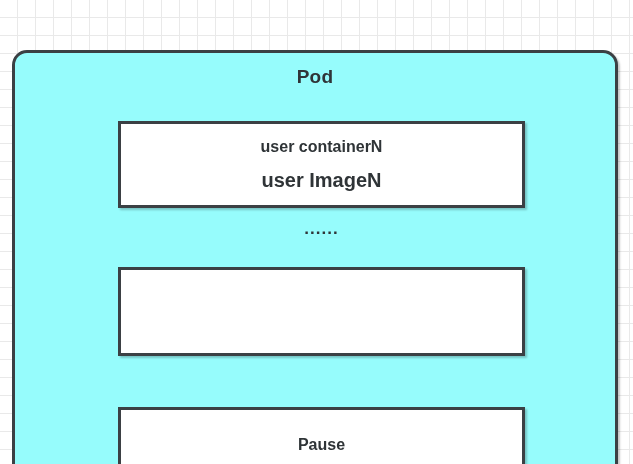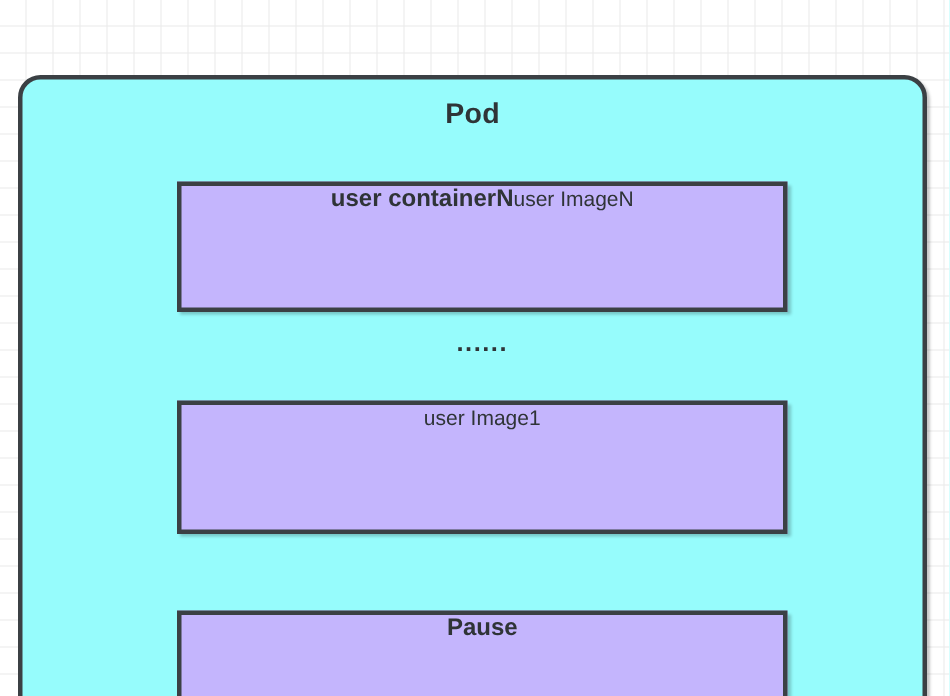--- a/index.html
+++ b/index.html
@@ -55,43 +55,44 @@
     color: #2f3437;
     letter-spacing: .2px;
   }
 
   
   .container-box {
     position: absolute;
     left: 103px;                 
     width: 407px;
     box-sizing: border-box;
-    background-color: #c4b5fd;
+    background-color: #ffffff;
     border: 3px solid #3b4044;
     box-shadow: 2px 2px 2px rgba(0,0,0,0.22);
     display: flex;
-    align-items: flex-start;
+    flex-direction: column;
+    align-items: center;
     justify-content: center;
   }
 
   #box-containerN { top: 68px;  height: 87px; }
   #box-container1 { top: 214px; height: 89px; }
   #box-pause      { top: 354px; height: 89px; }
 
   .box-line-1 {
     font-size: 16px;
     font-weight: bold;
     color: #2f3437;
     margin-bottom: 13px;
     text-align: center;
     white-space: nowrap;
   }
   .box-line-2 {
-    font-size: 14px;
-    font-weight: normal;
+    font-size: 20px;
+    font-weight: bold;
     color: #2f3437;
     text-align: center;
     white-space: nowrap;
   }
 
   
   #ellipsis {
     position: absolute;
     left: 103px;
     top: 166px;
@@ -113,21 +114,20 @@
     <div id="pod-title">Pod</div>
 
     <div class="container-box" id="box-containerN">
       <div class="box-line-1">user containerN</div>
       <div class="box-line-2">user ImageN</div>
     </div>
 
     <div id="ellipsis">......</div>
 
     <div class="container-box" id="box-container1">
-      <div class="box-line-2">user Image1</div>
     </div>
 
     <div class="container-box" id="box-pause">
       <div class="box-line-1">Pause</div>
     </div>
 
   </div>
 </div>
 
 </body></html>

